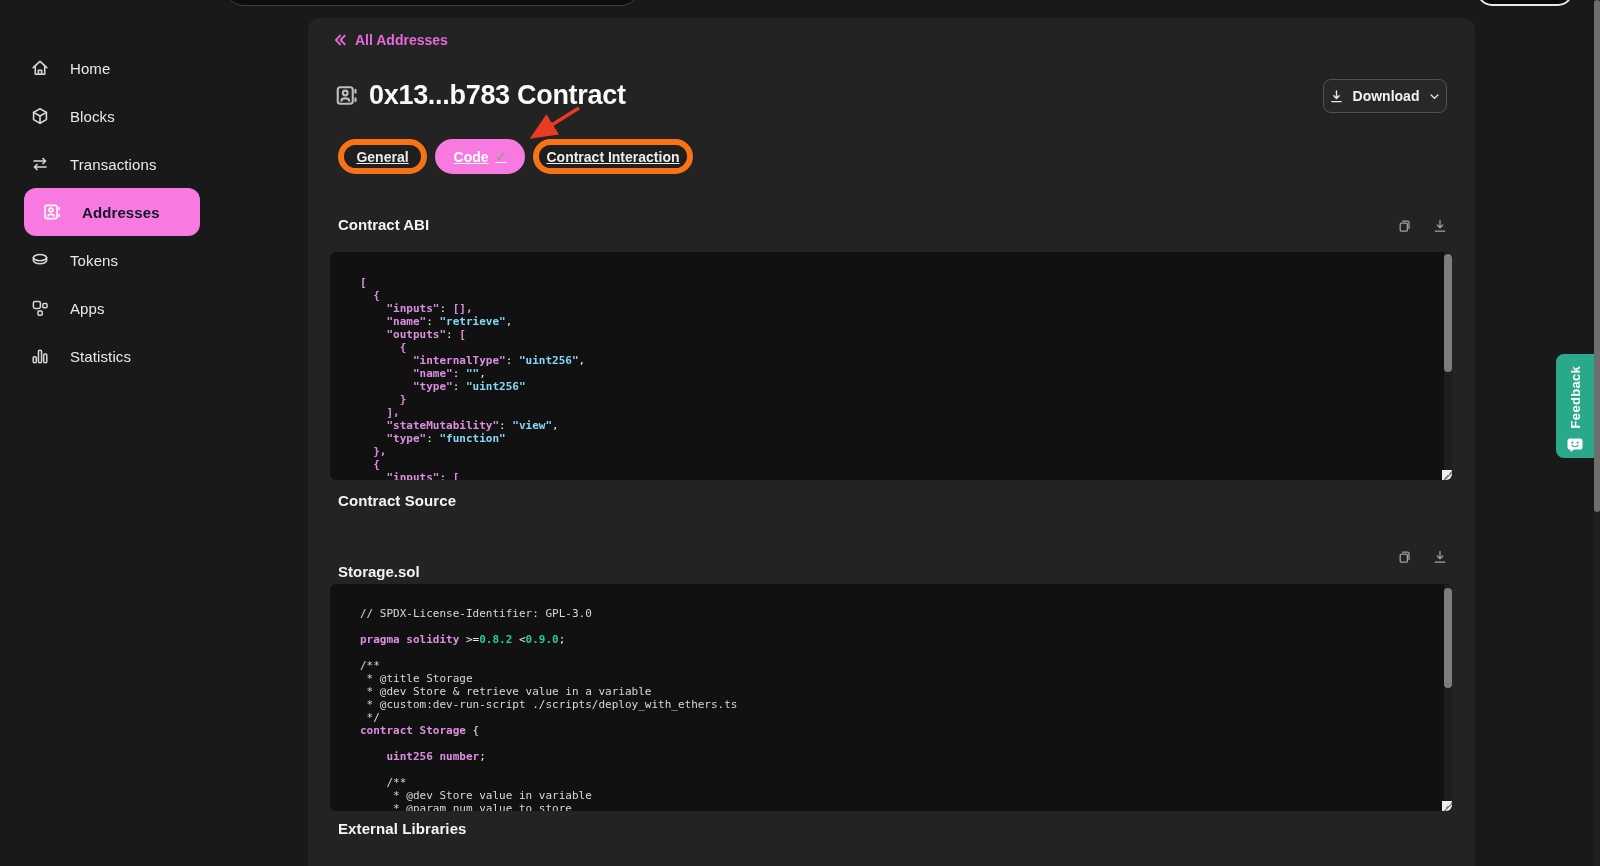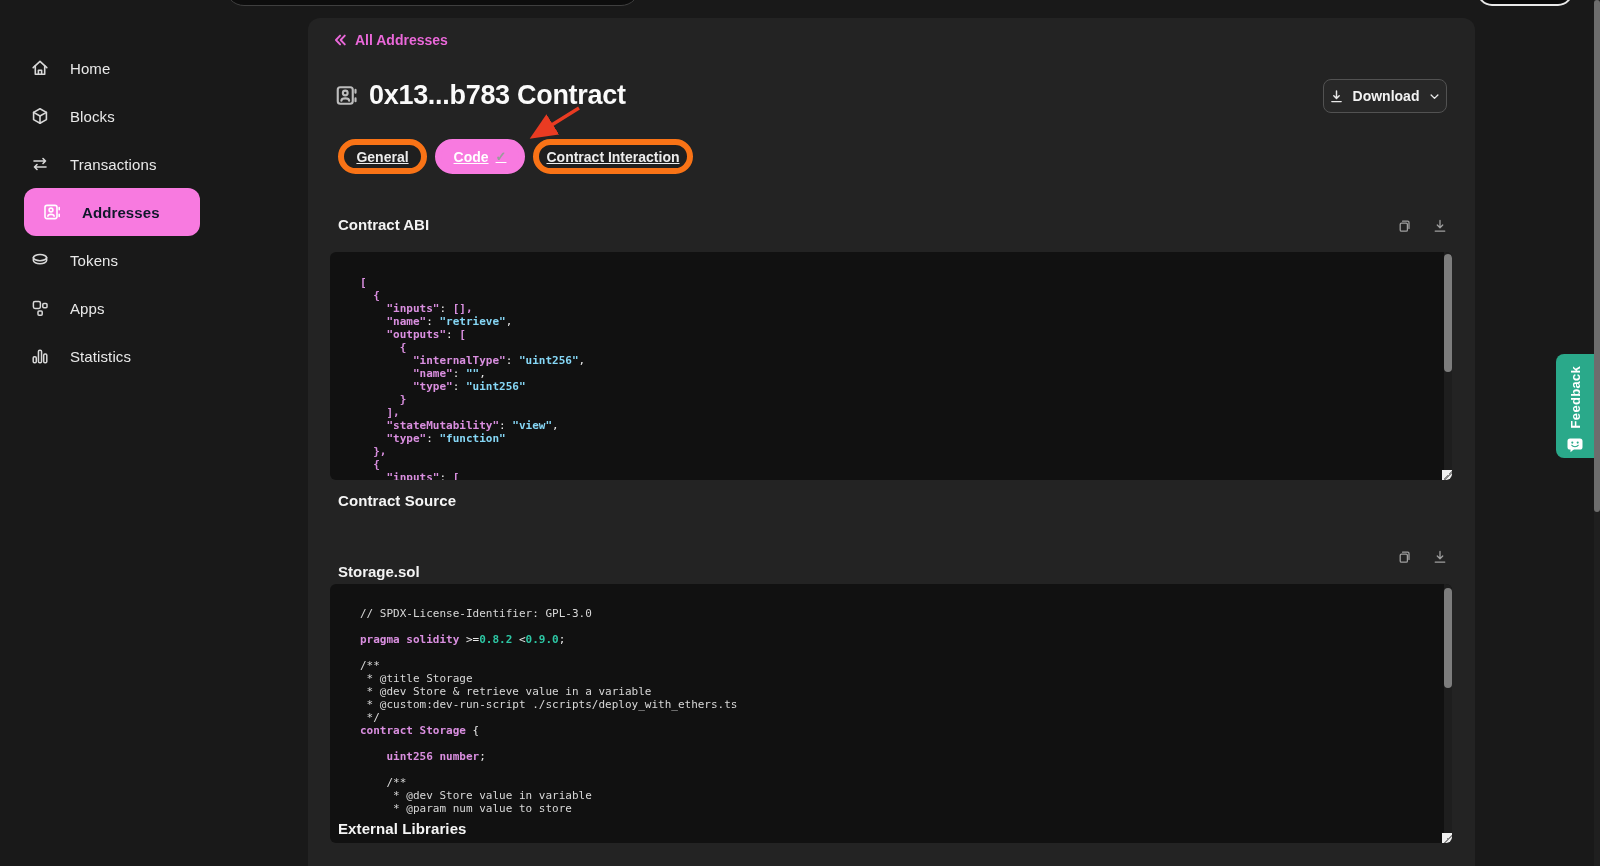--- a/index.html
+++ b/index.html
@@ -266,21 +266,21 @@
         <path d="M7 4 H13.4 A1.6 1.6 0 0 1 15 5.6 V13"></path>
     </svg>
   </span>
   <span class="icon-btn" style="left:1124px;top:531px;">
     <svg viewBox="0 0 20 20" width="16" height="16" fill="none" stroke="currentColor" stroke-width="1.6" stroke-linecap="round" stroke-linejoin="round">
       <path d="M10 3 V12 M6.6 8.8 L10 12.2 L13.4 8.8"></path>
         <path d="M4 16.3 H16"></path>
     </svg>
   </span>
 
-  <div class="code-block" style="top:566px;height:259px;">
+  <div class="code-block" style="top:566px;height:227px;">
     <div class="code-inner" style="padding-top:23px;">
         <div class="cl"><span class="t-cm">// SPDX-License-Identifier: GPL-3.0</span></div>
         <div class="cl">&nbsp;</div>
         <div class="cl"><span class="t-kw">pragma solidity </span><span class="t-pl">&gt;=</span><span class="t-nm">0.8.2</span><span class="t-pl"> &lt;</span><span class="t-nm">0.9.0</span><span class="t-pl">;</span></div>
         <div class="cl">&nbsp;</div>
         <div class="cl"><span class="t-cm">/**</span></div>
         <div class="cl"><span class="t-cm"> * @title Storage</span></div>
         <div class="cl"><span class="t-cm"> * @dev Store &amp; retrieve value in a variable</span></div>
         <div class="cl"><span class="t-cm"> * @custom:dev-run-script ./scripts/deploy_with_ethers.ts</span></div>
         <div class="cl"><span class="t-cm"> */</span></div>

